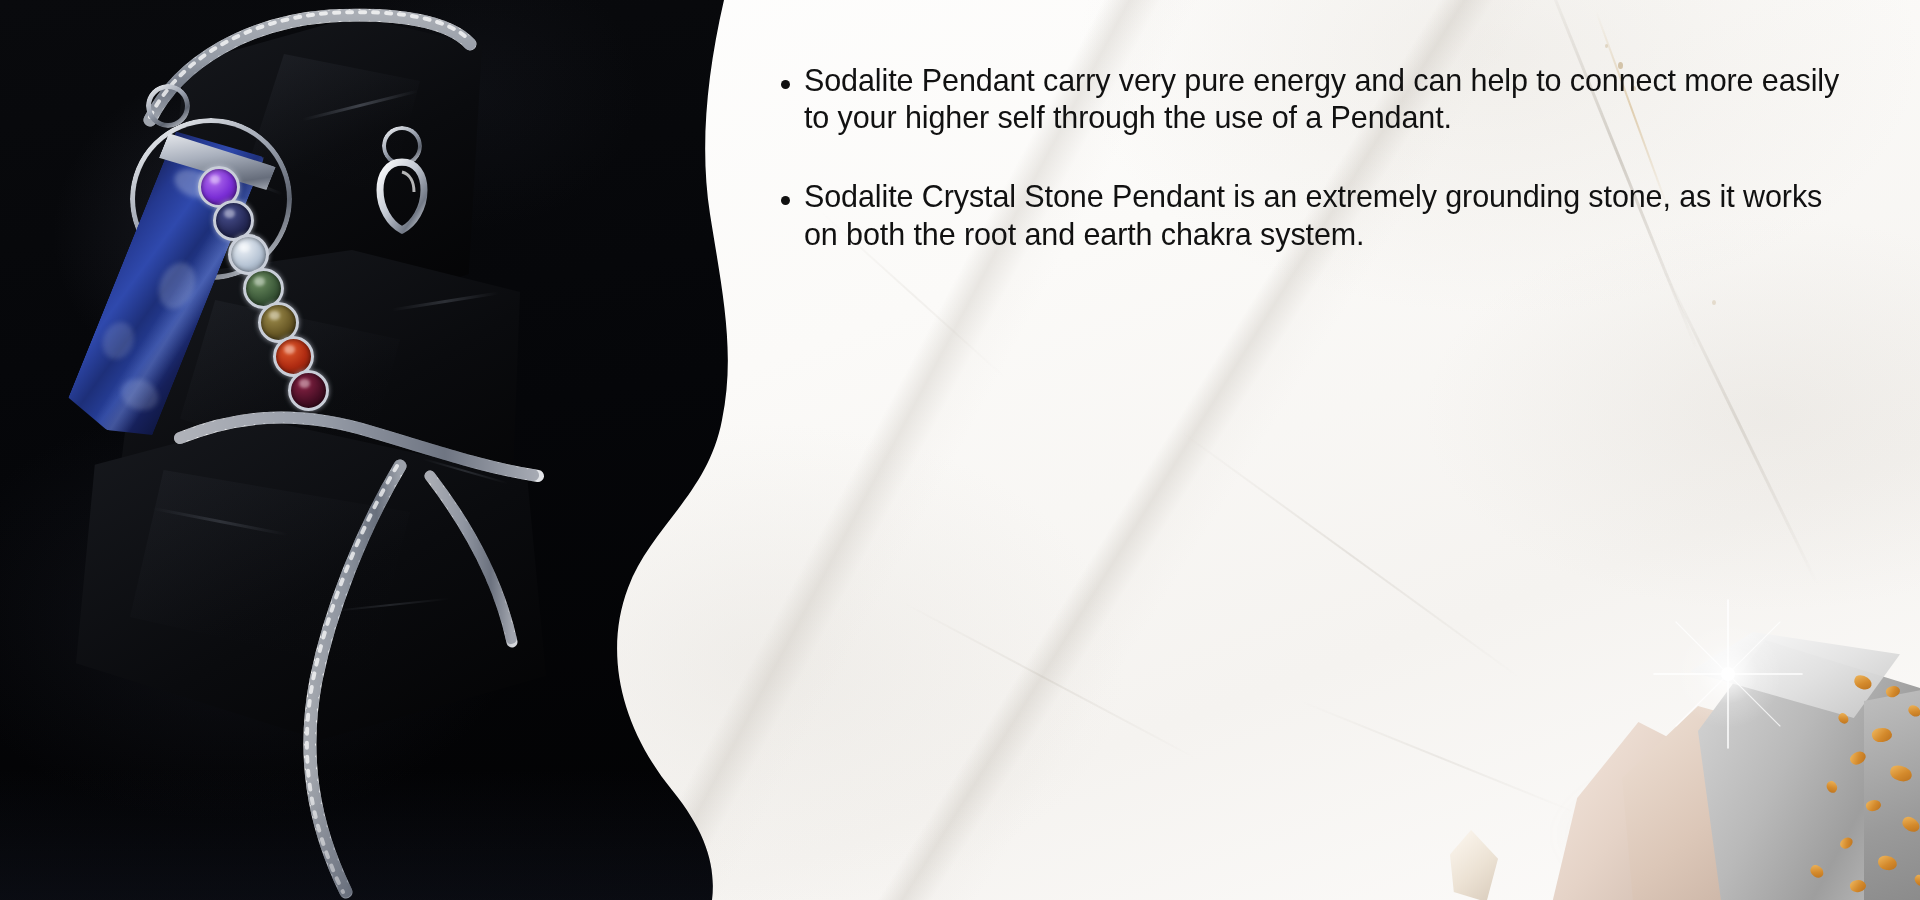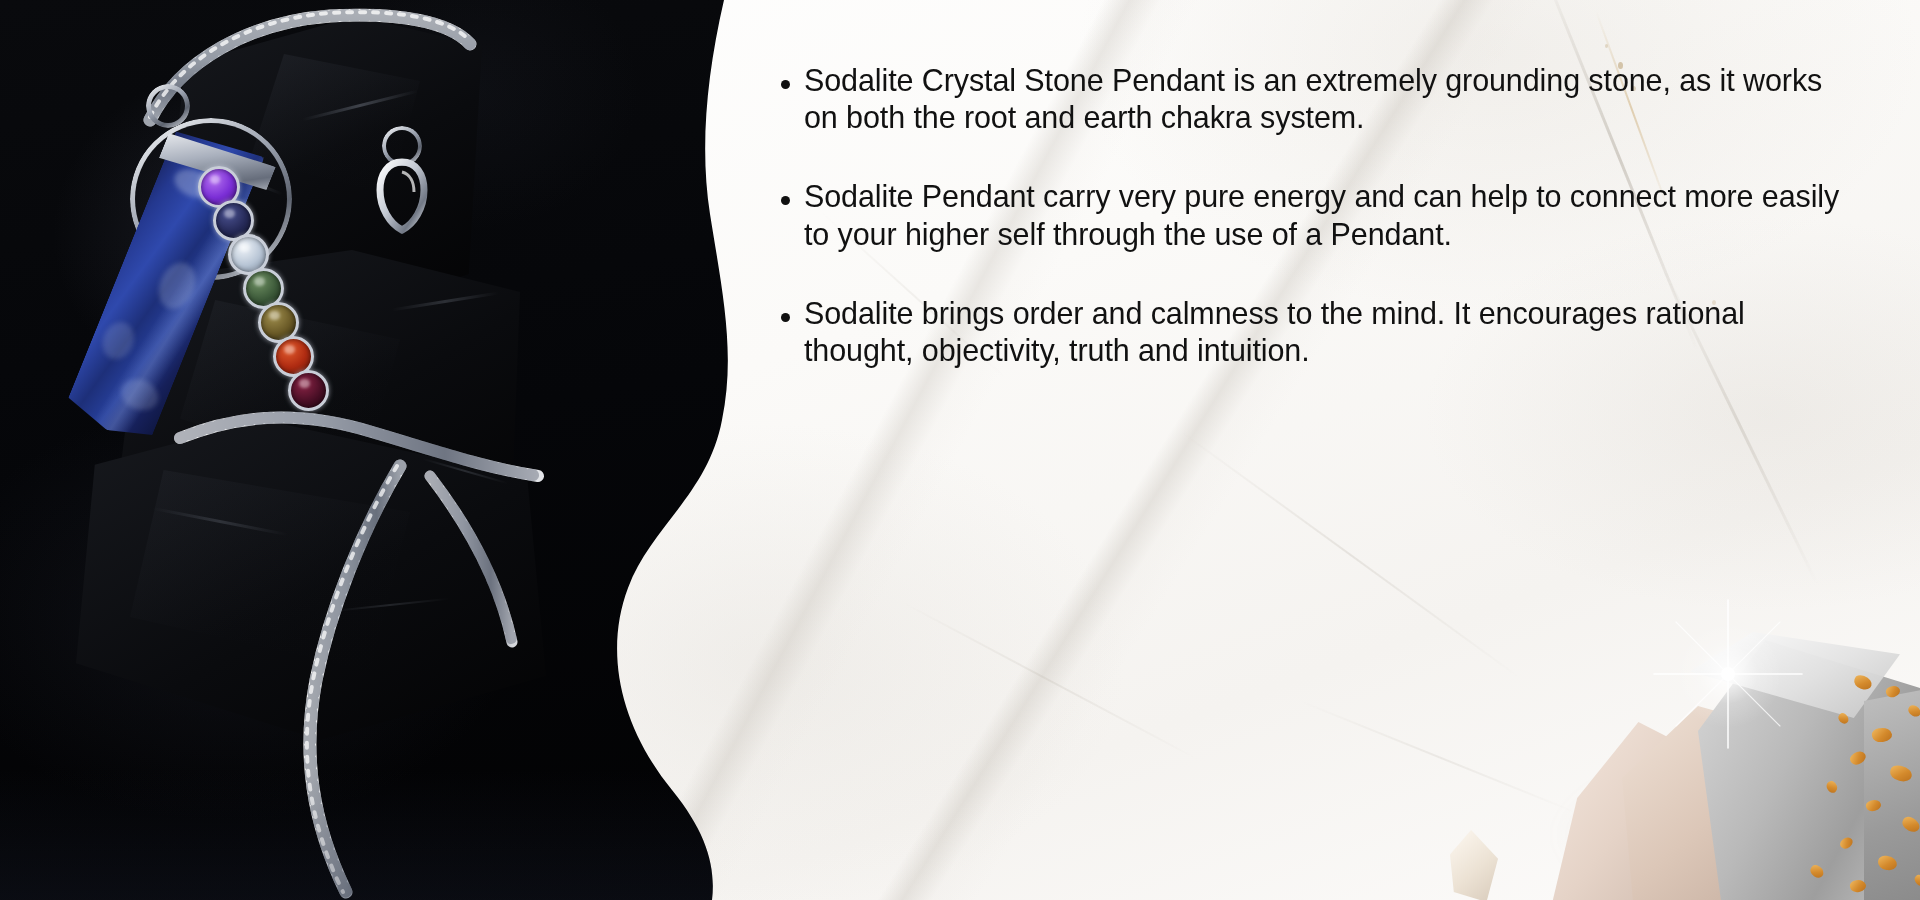--- a/index.html
+++ b/index.html
@@ -288,28 +288,24 @@
       </svg>
     </div>
 
     <div class="reflect"></div>
   </div>
 
   <div class="copy">
 
     <div class="bullet">
       <span class="dot"></span>
-      <div class="btext">Sodalite Crystal Stone Pendant is an extremely grounding stone, as it works on both the root and earth chakra system.</div>
+      <div class="btext">Sodalite Pendant carry very pure energy and can help to connect more easily to your higher self through the use of a Pendant.</div>
     </div>
 
     <div class="bullet">
       <span class="dot"></span>
-      <div class="btext">Sodalite Pendant carry very pure energy and can help to connect more easily to your higher self through the use of a Pendant.</div>
-    </div>
-
-    <div class="bullet">
-      <span class="dot"></span>
-      <div class="btext">Sodalite brings order and calmness to the mind. It encourages rational thought, objectivity, truth and intuition.</div>
-    </div>
+      <div class="btext">Sodalite Crystal Stone Pendant is an extremely grounding stone, as it works on both the root and earth chakra system.</div>
+    </div>
+
 
   </div>
 
 </div>
 
 </body></html>

